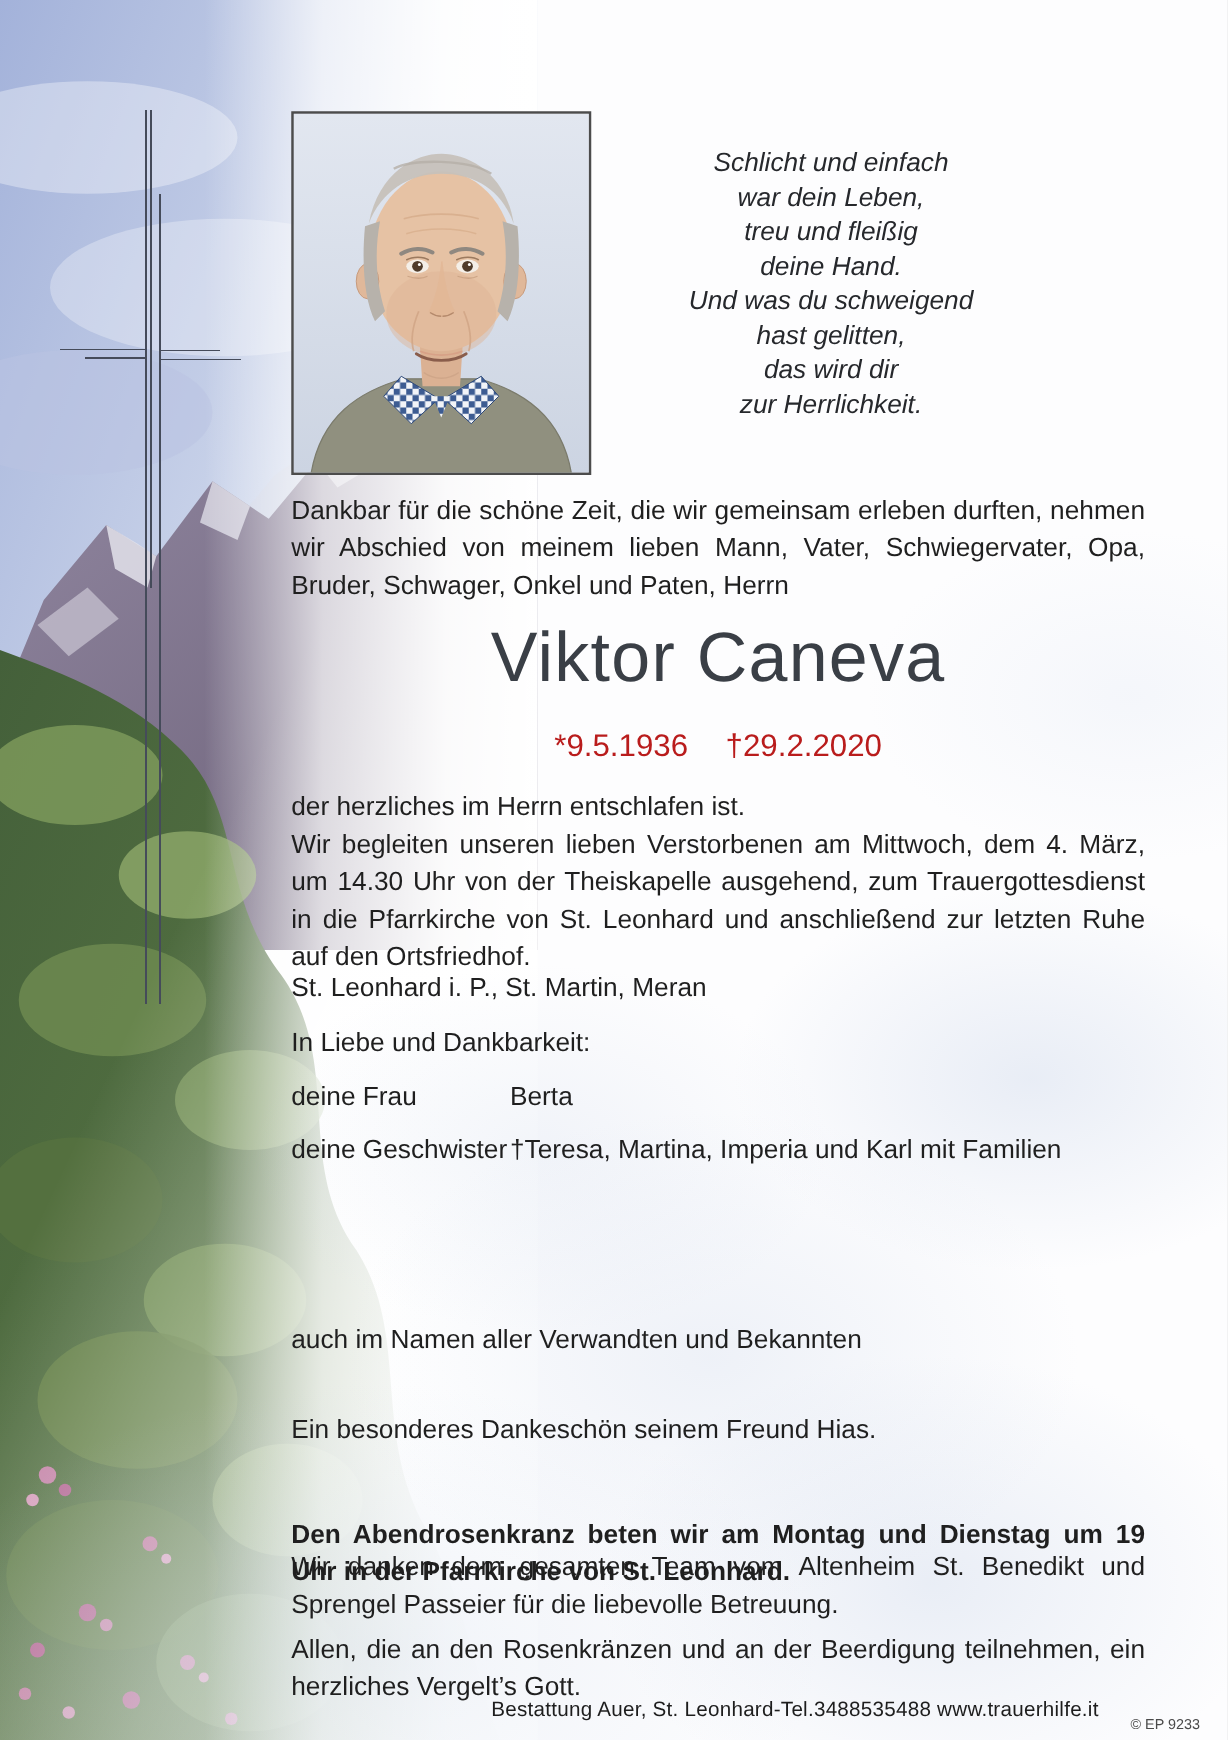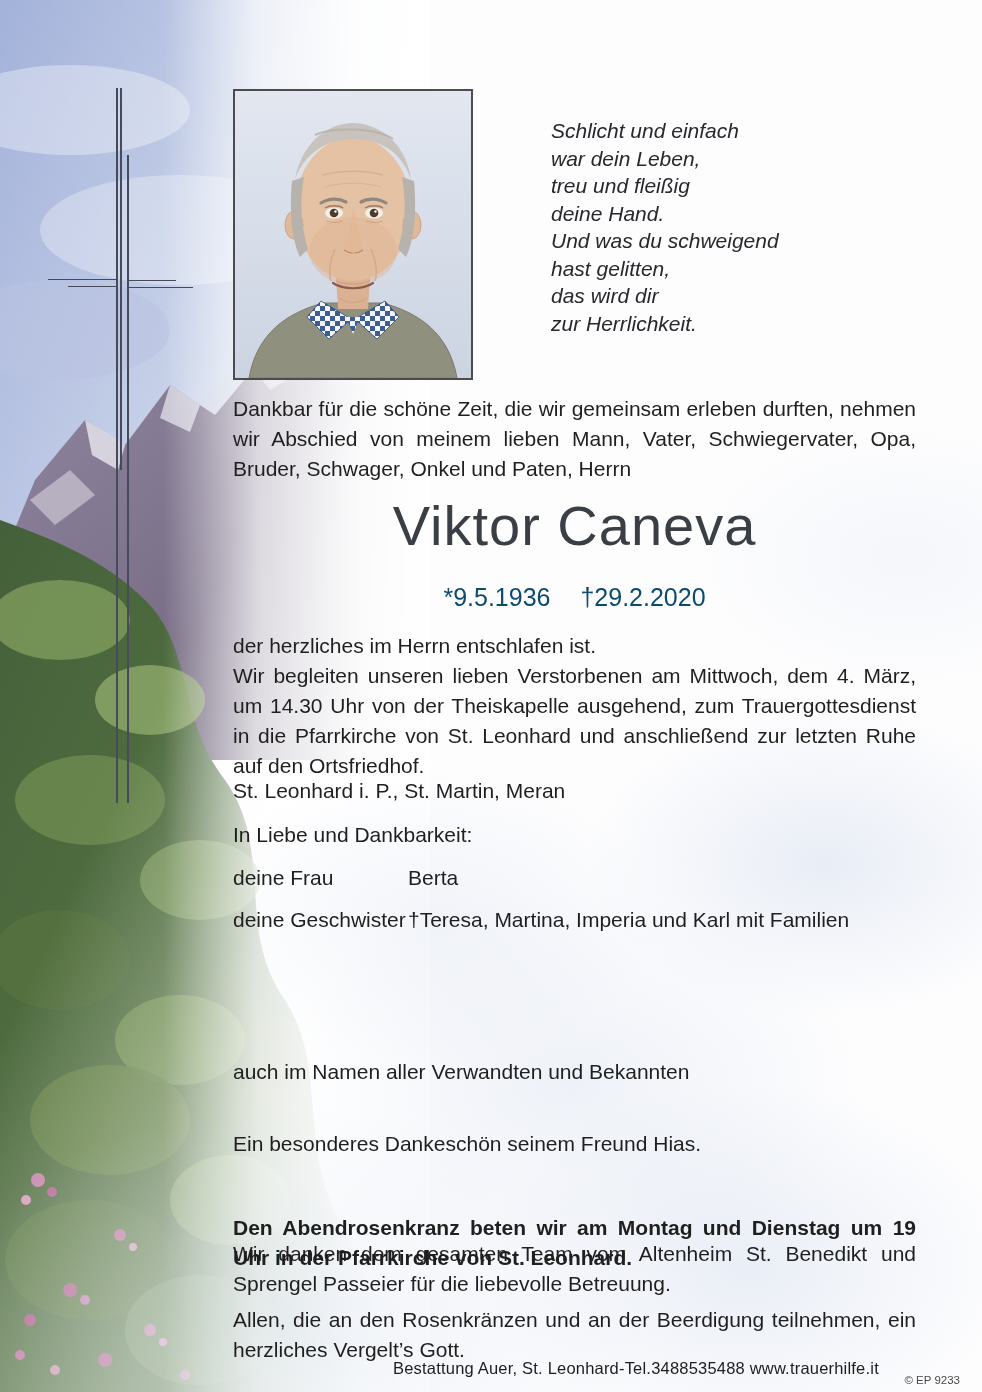--- a/index.html
+++ b/index.html
@@ -33,30 +33,30 @@
     position:absolute;left:233px;top:89px;width:240px;height:291px;
     border:2px solid #4c4c4c;background:linear-gradient(180deg,#e3e8f1,#ccd4e2);
     box-sizing:border-box;
   }
   .photo svg{display:block;width:100%;height:100%;}
 
   .poem{
     position:absolute;left:551px;top:117px;
     font-size:21px;line-height:27.5px;font-style:italic;color:#26282c;
   }
-  .poem span{display:block;}
+  .poem span{display:block;text-align:center;}
 
   .col{position:absolute;left:233px;width:683px;}
   .body-text{font-size:21px;line-height:30px;margin:0;}
   .just{text-align:justify;}
 
   .intro{top:394px;}
   .name-block{top:496px;text-align:center;}
   .name{font-size:56px;line-height:60px;color:#3a3f46;letter-spacing:1px;}
-  .dates{top:583px;text-align:center;font-size:25px;color:#0c4a6e;}
+  .dates{top:583px;text-align:center;font-size:25px;color:#b91c1c;}
   .dates .sep{display:inline-block;width:30px;}
   .entschlafen{top:631px;}
   .places{top:776px;}
   .inliebe{top:820px;}
 
   .family{top:863px;}
   .fam-row{display:flex;margin-bottom:12px;}
   .fam-row.tall{margin-bottom:10px;}
   .fam-label{width:175px;flex:none;font-size:21px;line-height:30px;}
   .fam-names{font-size:21px;line-height:30px;}

